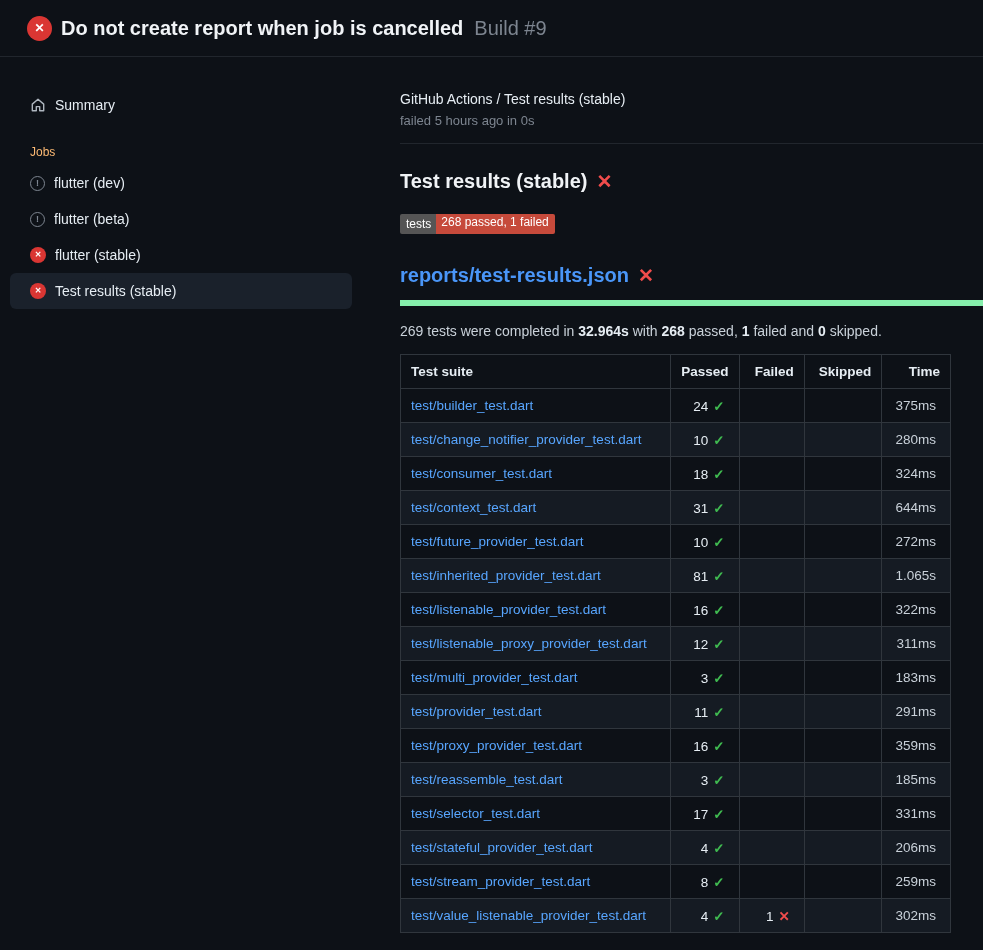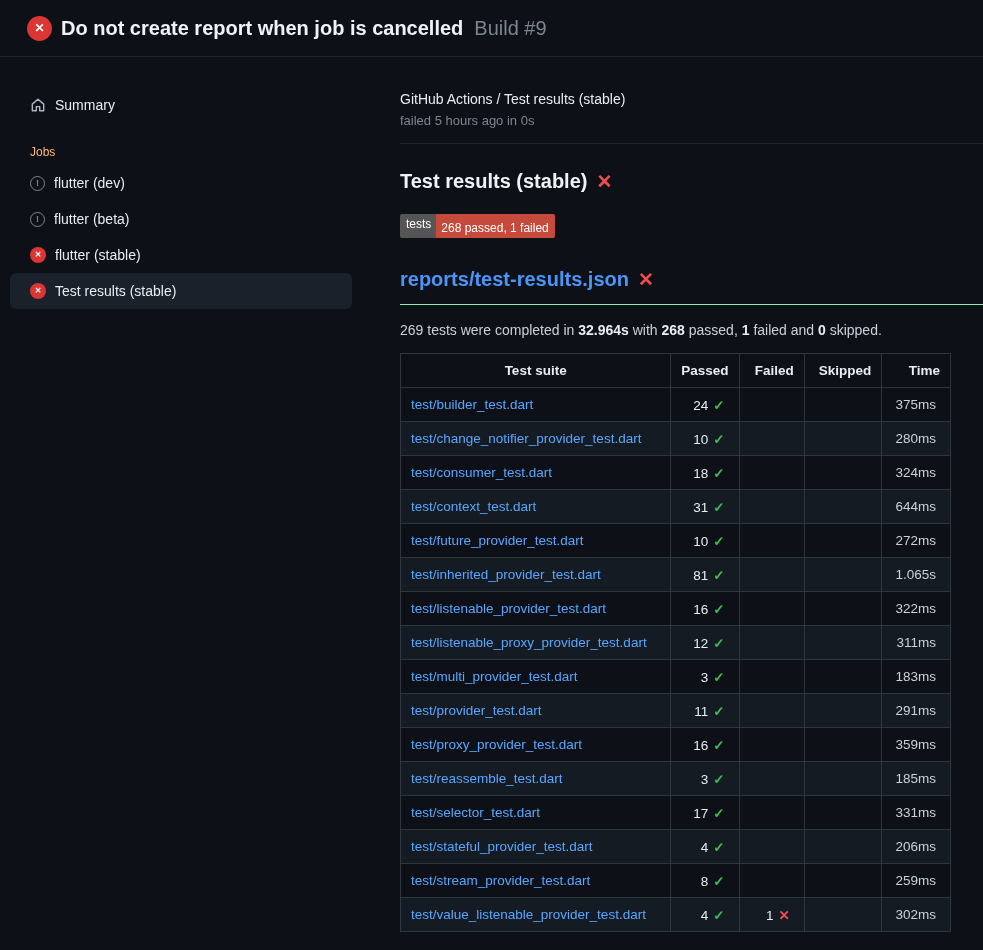--- a/index.html
+++ b/index.html
@@ -63,45 +63,45 @@
 
   .section-heading {
     margin-top:26px;
     display:flex; align-items:center; gap:9px;
     font-size:20px; font-weight:700; color:#f0f3f6;
   }
   .x-mark-lg { color:#f14c4c; font-weight:700; font-size:19px; line-height:1; }
 
   .badge { display:inline-flex; margin-top:21px; font-size:12px; border-radius:2px; overflow:hidden; line-height:1; }
   .badge-label { background:#555555; color:#ffffff; padding:4px 5px 4px 6px; }
-  .badge-value { background:#c64a3b; color:#ffffff; padding:8px 6px 4px 5px; }
+  .badge-value { background:#c64a3b; color:#ffffff; padding:2px 6px 4px 5px; }
 
   .report-heading {
     margin-top:30px;
     display:flex; align-items:center; gap:9px;
     font-size:20px; font-weight:700; color:#4a96f8;
     padding-bottom:13px;
-    border-bottom:1px solid #86efac;
+    border-bottom:6px solid #86efac;
   }
   .summary-line { margin-top:17px; font-size:14px; color:#c9d1d9; }
   .summary-line b { color:#e6edf3; }
 
   
   table.results {
     margin-top:15px;
     border-collapse:collapse;
     width:551px;
     font-size:13.5px;
   }
   table.results th, table.results td {
     border:1px solid #30363d;
     padding:8px 10px;
     height:34px;
   }
-  table.results th { text-align:center; font-weight:700; color:#e6edf3; font-size:13.5px; }
+  table.results th { text-align:left; font-weight:700; color:#e6edf3; font-size:13.5px; }
   table.results th.num { text-align:right; }
   table.results td.num { text-align:right; padding-right:14px; white-space:nowrap; }
   table.results td.time { text-align:right; padding-right:14px; color:#c9d1d9; }
   table.results tbody tr:nth-child(even) { background:#151b23; }
   a.suite-link { color:#58a6ff; text-decoration:none; cursor:pointer; }
   .check-icon { color:#3fb950; font-weight:700; margin-left:5px; }
   .x-icon { color:#f14c4c; font-weight:700; margin-left:5px; }
 </style>
 </head>
 <body>

